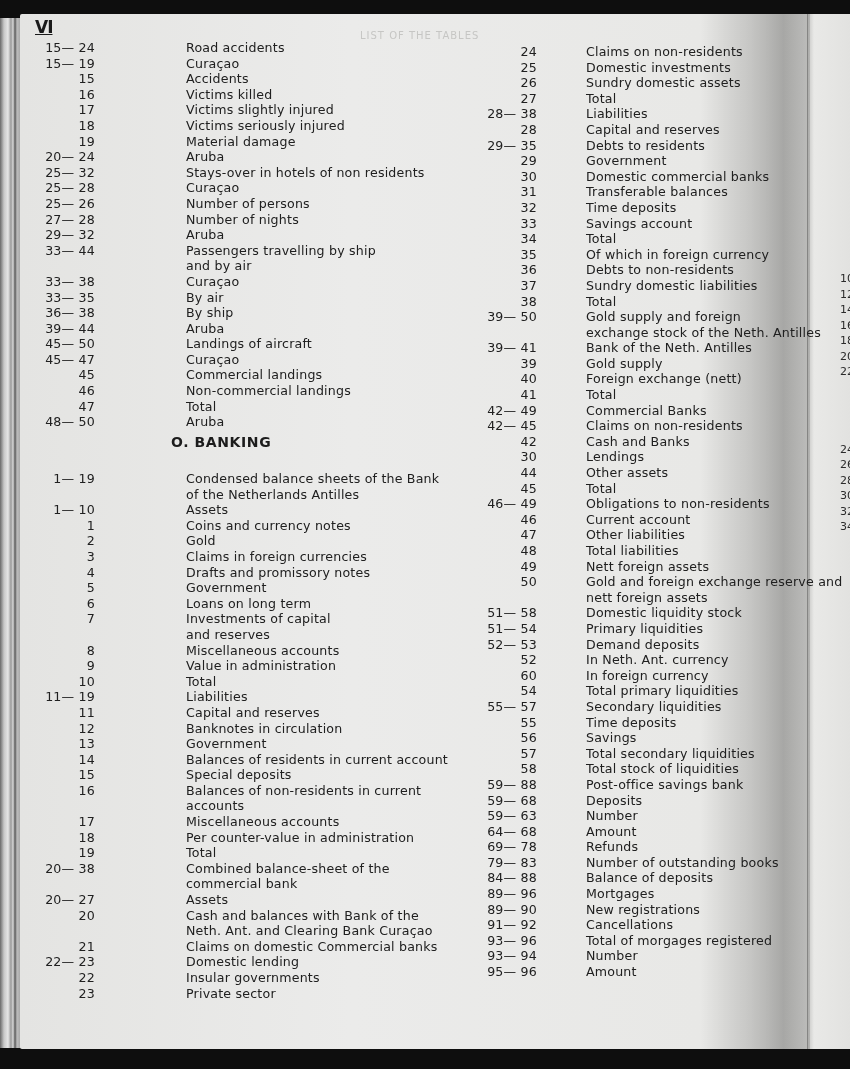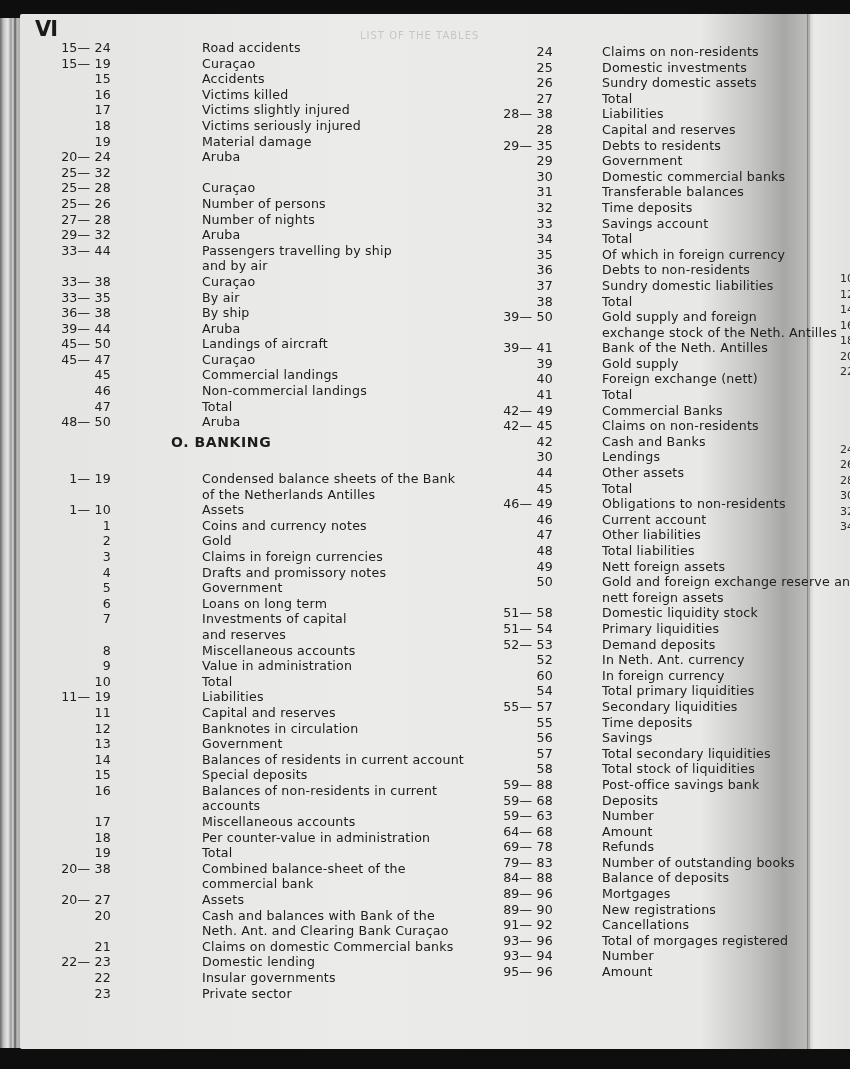--- a/index.html
+++ b/index.html
@@ -17,27 +17,28 @@
       background: linear-gradient(to right, #e4e4e2 0%, #ebebea 40%, #e8e8e6 82%, #cfcfcd 88%, #b8b8b6 92%, #dadad8 95%);
       border-radius: 2px 0 0 2px;
     }
     .page::after {
       content: ""; position: absolute; right: 0; top: 0; width: 42px; height: 100%;
       background: linear-gradient(to right, #c7c7c5 0, #e9e9e7 6px, #e2e2e0 100%);
       border-left: 1px solid #9a9a98;
     }
     .page-number {
       position: absolute; left: 35px; top: 17px;
-      font-size: 21px; font-weight: bold; color: #1a1a1a; letter-spacing: -1px;
+      font-size: 17px; font-weight: bold; color: #1a1a1a; letter-spacing: -1px;
       font-family: "DejaVu Sans", sans-serif;
+      text-decoration: underline;
     }
     .ghost {
       position: absolute; color: #c6c6c4; font-size: 10px; letter-spacing: 1px; text-align: center;
     }
-    .col { position: absolute; top: 40px; margin-left: 16px; }
+    .col { position: absolute; top: 40px; }
     .col-left { left: 0; width: 440px; }
     .col-right { left: 440px; width: 400px; top: 44px; }
     .row {
       position: relative; height: 15.6px; font-size: 12.6px; line-height: 15.6px;
       color: #202020; white-space: nowrap; letter-spacing: 0.2px;
     }
     .row .num {
       position: absolute; text-align: right; width: 120px;
     }
     .col-left .row .num { left: -25px; }
@@ -96,20 +97,21 @@
     <div class="row">
       <span class="num">19</span>
       <span class="label">Material damage</span>
     </div>
     <div class="row">
       <span class="num">20— 24</span>
       <span class="label">Aruba</span>
     </div>
     <div class="row">
       <span class="num">25— 32</span>
+      <span class="label">Stays-over in hotels of non residents</span>
     </div>
     <div class="row">
       <span class="num">25— 28</span>
       <span class="label">Curaçao</span>
     </div>
     <div class="row">
       <span class="num">25— 26</span>
       <span class="label">Number of persons</span>
     </div>
     <div class="row">

